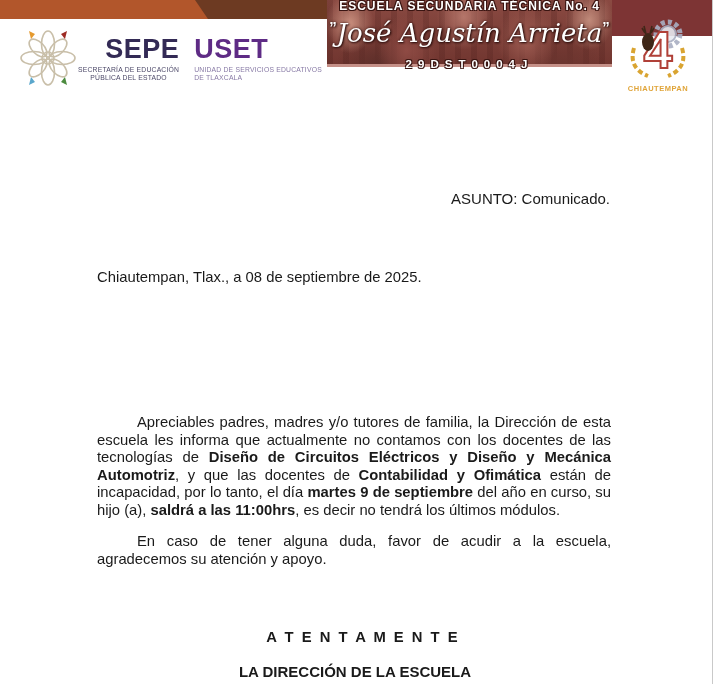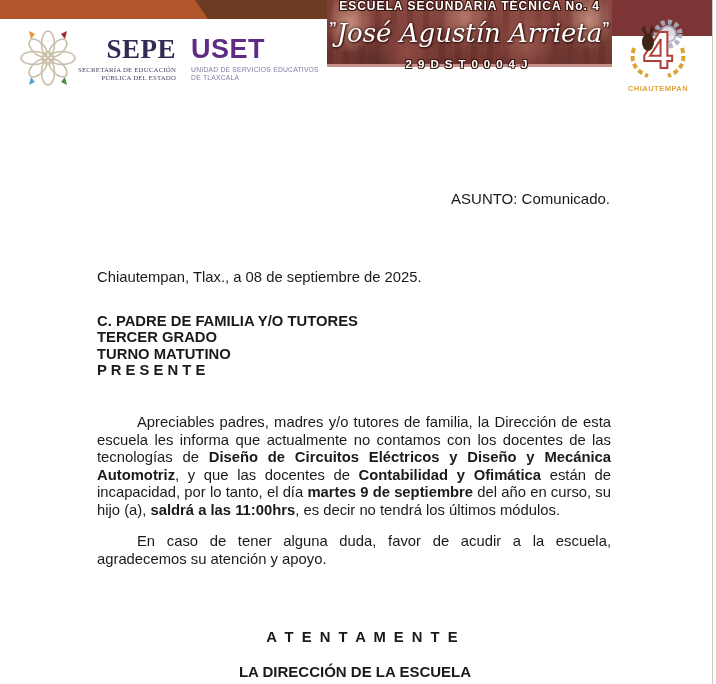--- a/index.html
+++ b/index.html
@@ -46,21 +46,21 @@
     font-family:"Liberation Sans",sans-serif;}
   .banner-line3{
     color:#ffffff;font-weight:bold;font-size:11.5px;letter-spacing:6px;white-space:nowrap;
     text-shadow:1px 1px 0 #3a1512,-1px 1px 0 #3a1512,1px -1px 0 #3a1512,-1px -1px 0 #3a1512;
     margin-top:12px;
   }
   
   .flower{position:absolute;left:20px;top:27px;}
   .sepe-block{position:absolute;left:78px;top:36px;display:flex;}
   .sepe-col{display:flex;flex-direction:column;}
-  .sepe-col.right{align-items:flex-end;text-align:right;font-family:Liberation Serif, serif;}
+  .sepe-col.right{align-items:flex-end;text-align:center;}
   .sepe-col.left{align-items:flex-start;text-align:left;margin-left:15px;}
   .bigword{font-size:27px;font-weight:800;line-height:27px;letter-spacing:.5px;}
   .bigword.sepe{color:#332a55;}
   .bigword.uset{color:#5e2b85;}
   .subword{font-size:6.8px;line-height:8.2px;margin-top:3px;letter-spacing:.2px;}
   .subword.sepe{color:#4b4767;}
   .subword.uset{color:#8678a4;}
   
   .badge{position:absolute;left:618px;top:16px;width:80px;text-align:center;}
   .badge-town{font-size:7.5px;font-weight:bold;color:#e0a53a;letter-spacing:.5px;margin-top:-2px;}
@@ -144,26 +144,20 @@
         <ellipse cx="30" cy="26" rx="6" ry="9" fill="#3f2718"></ellipse>
       </g>
     </svg>
     <div class="badge-town">CHIAUTEMPAN</div>
   </div>
 
   <div class="subject">ASUNTO: Comunicado.</div>
 
   <div class="dateline">Chiautempan, Tlax., a 08 de septiembre de 2025.</div>
 
-  <div class="addressee">
-    <div>C. PADRE DE FAMILIA Y/O TUTORES</div>
-    <div>TERCER GRADO</div>
-    <div>TURNO MATUTINO</div>
-    <div>P R E S E N T E</div>
-  </div>
 
   <div class="para para1"><span>Apreciables padres, madres y/o tutores de familia, la Dirección de esta escuela les informa que actualmente no contamos con los docentes de las tecnologías de </span><span style="font-weight: bold;">Diseño de Circuitos Eléctricos y Diseño y Mecánica Automotriz</span><span>, y que las docentes de </span><span style="font-weight: bold;">Contabilidad y Ofimática</span><span> están de incapacidad, por lo tanto, el día </span><span style="font-weight: bold;">martes 9 de septiembre</span><span> del año en curso, su hijo (a), </span><span style="font-weight: bold;">saldrá a las 11:00hrs</span><span>, es decir no tendrá los últimos módulos.</span></div>
 
   <div class="para para2">En caso de tener alguna duda, favor de acudir a la escuela, agradecemos su atención y apoyo.</div>
 
   <div class="closing">A T E N T A M E N T E</div>
 
   <div class="signature">LA DIRECCIÓN DE LA ESCUELA</div>
 
 </div>

